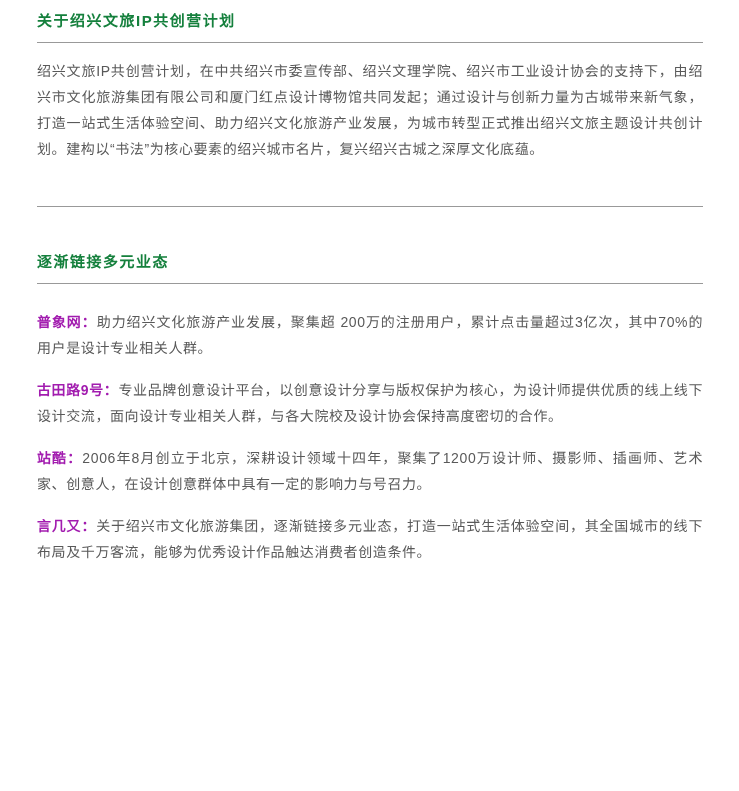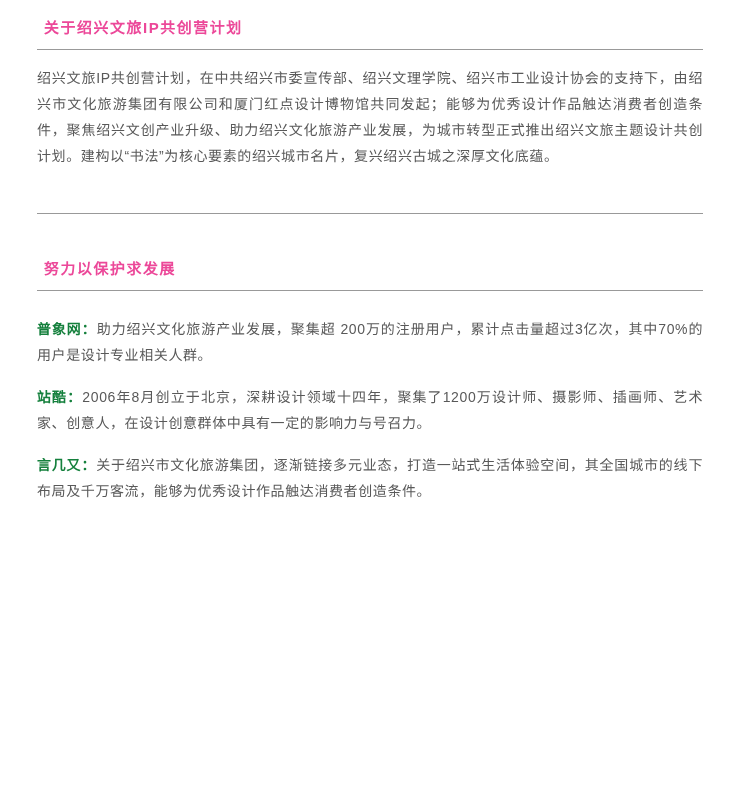--- a/index.html
+++ b/index.html
@@ -18,25 +18,25 @@
     padding: 10px 36px 23px 37px;
     box-sizing: border-box;
   }
   .section {
     margin-bottom: 44px;
   }
   .section:last-child {
     margin-bottom: 0;
   }
   .section-title {
-    margin: 7px;
+    margin: 0;
     font-size: 15px;
     line-height: 22px;
     font-weight: 700;
-    color: #ec4899;
+    color: #15803d;
     letter-spacing: 1.5px;
   }
   .rule {
     border: 0;
     height: 1px;
     background: #999999;
     margin: 10px 0 0 0;
   }
   .body-text {
     margin: 15px 0 0 0;
@@ -47,46 +47,49 @@
     text-align: justify;
   }
   .partner {
     margin: 16px 0 0 0;
   }
   .partner.first {
     margin-top: 25px;
   }
   .partner-label {
     font-weight: 700;
-    color: #15803d;
+    color: #a21caf;
   }
 </style>
 </head>
 <body>
 
 <div class="doc">
 
   <section class="section">
     <h2 class="section-title">关于绍兴文旅IP共创营计划</h2>
     <hr class="rule">
-    <p class="body-text">绍兴文旅IP共创营计划，在中共绍兴市委宣传部、绍兴文理学院、绍兴市工业设计协会的支持下，由绍兴市文化旅游集团有限公司和厦门红点设计博物馆共同发起；能够为优秀设计作品触达消费者创造条件，聚焦绍兴文创产业升级、助力绍兴文化旅游产业发展，为城市转型正式推出绍兴文旅主题设计共创计划。建构以“书法”为核心要素的绍兴城市名片，复兴绍兴古城之深厚文化底蕴。</p>
+    <p class="body-text">绍兴文旅IP共创营计划，在中共绍兴市委宣传部、绍兴文理学院、绍兴市工业设计协会的支持下，由绍兴市文化旅游集团有限公司和厦门红点设计博物馆共同发起；通过设计与创新力量为古城带来新气象，打造一站式生活体验空间、助力绍兴文化旅游产业发展，为城市转型正式推出绍兴文旅主题设计共创计划。建构以“书法”为核心要素的绍兴城市名片，复兴绍兴古城之深厚文化底蕴。</p>
   </section>
 
   <section class="section">
     <hr class="rule">
   </section>
 
   <section class="section">
-    <h2 class="section-title">努力以保护求发展</h2>
+    <h2 class="section-title">逐渐链接多元业态</h2>
     <hr class="rule">
 
     <p class="body-text partner first">
       <strong class="partner-label">普象网：</strong><span>助力绍兴文化旅游产业发展，聚集超 200万的注册用户，累计点击量超过3亿次，其中70%的用户是设计专业相关人群。</span>
     </p>
 
+    <p class="body-text partner">
+      <strong class="partner-label">古田路9号：</strong><span>专业品牌创意设计平台，以创意设计分享与版权保护为核心，为设计师提供优质的线上线下设计交流，面向设计专业相关人群，与各大院校及设计协会保持高度密切的合作。</span>
+    </p>
 
     <p class="body-text partner">
       <strong class="partner-label">站酷：</strong><span>2006年8月创立于北京，深耕设计领域十四年，聚集了1200万设计师、摄影师、插画师、艺术家、创意人，在设计创意群体中具有一定的影响力与号召力。</span>
     </p>
 
     <p class="body-text partner">
       <strong class="partner-label">言几又：</strong><span>关于绍兴市文化旅游集团，逐渐链接多元业态，打造一站式生活体验空间，其全国城市的线下布局及千万客流，能够为优秀设计作品触达消费者创造条件。</span>
     </p>
   </section>
 

